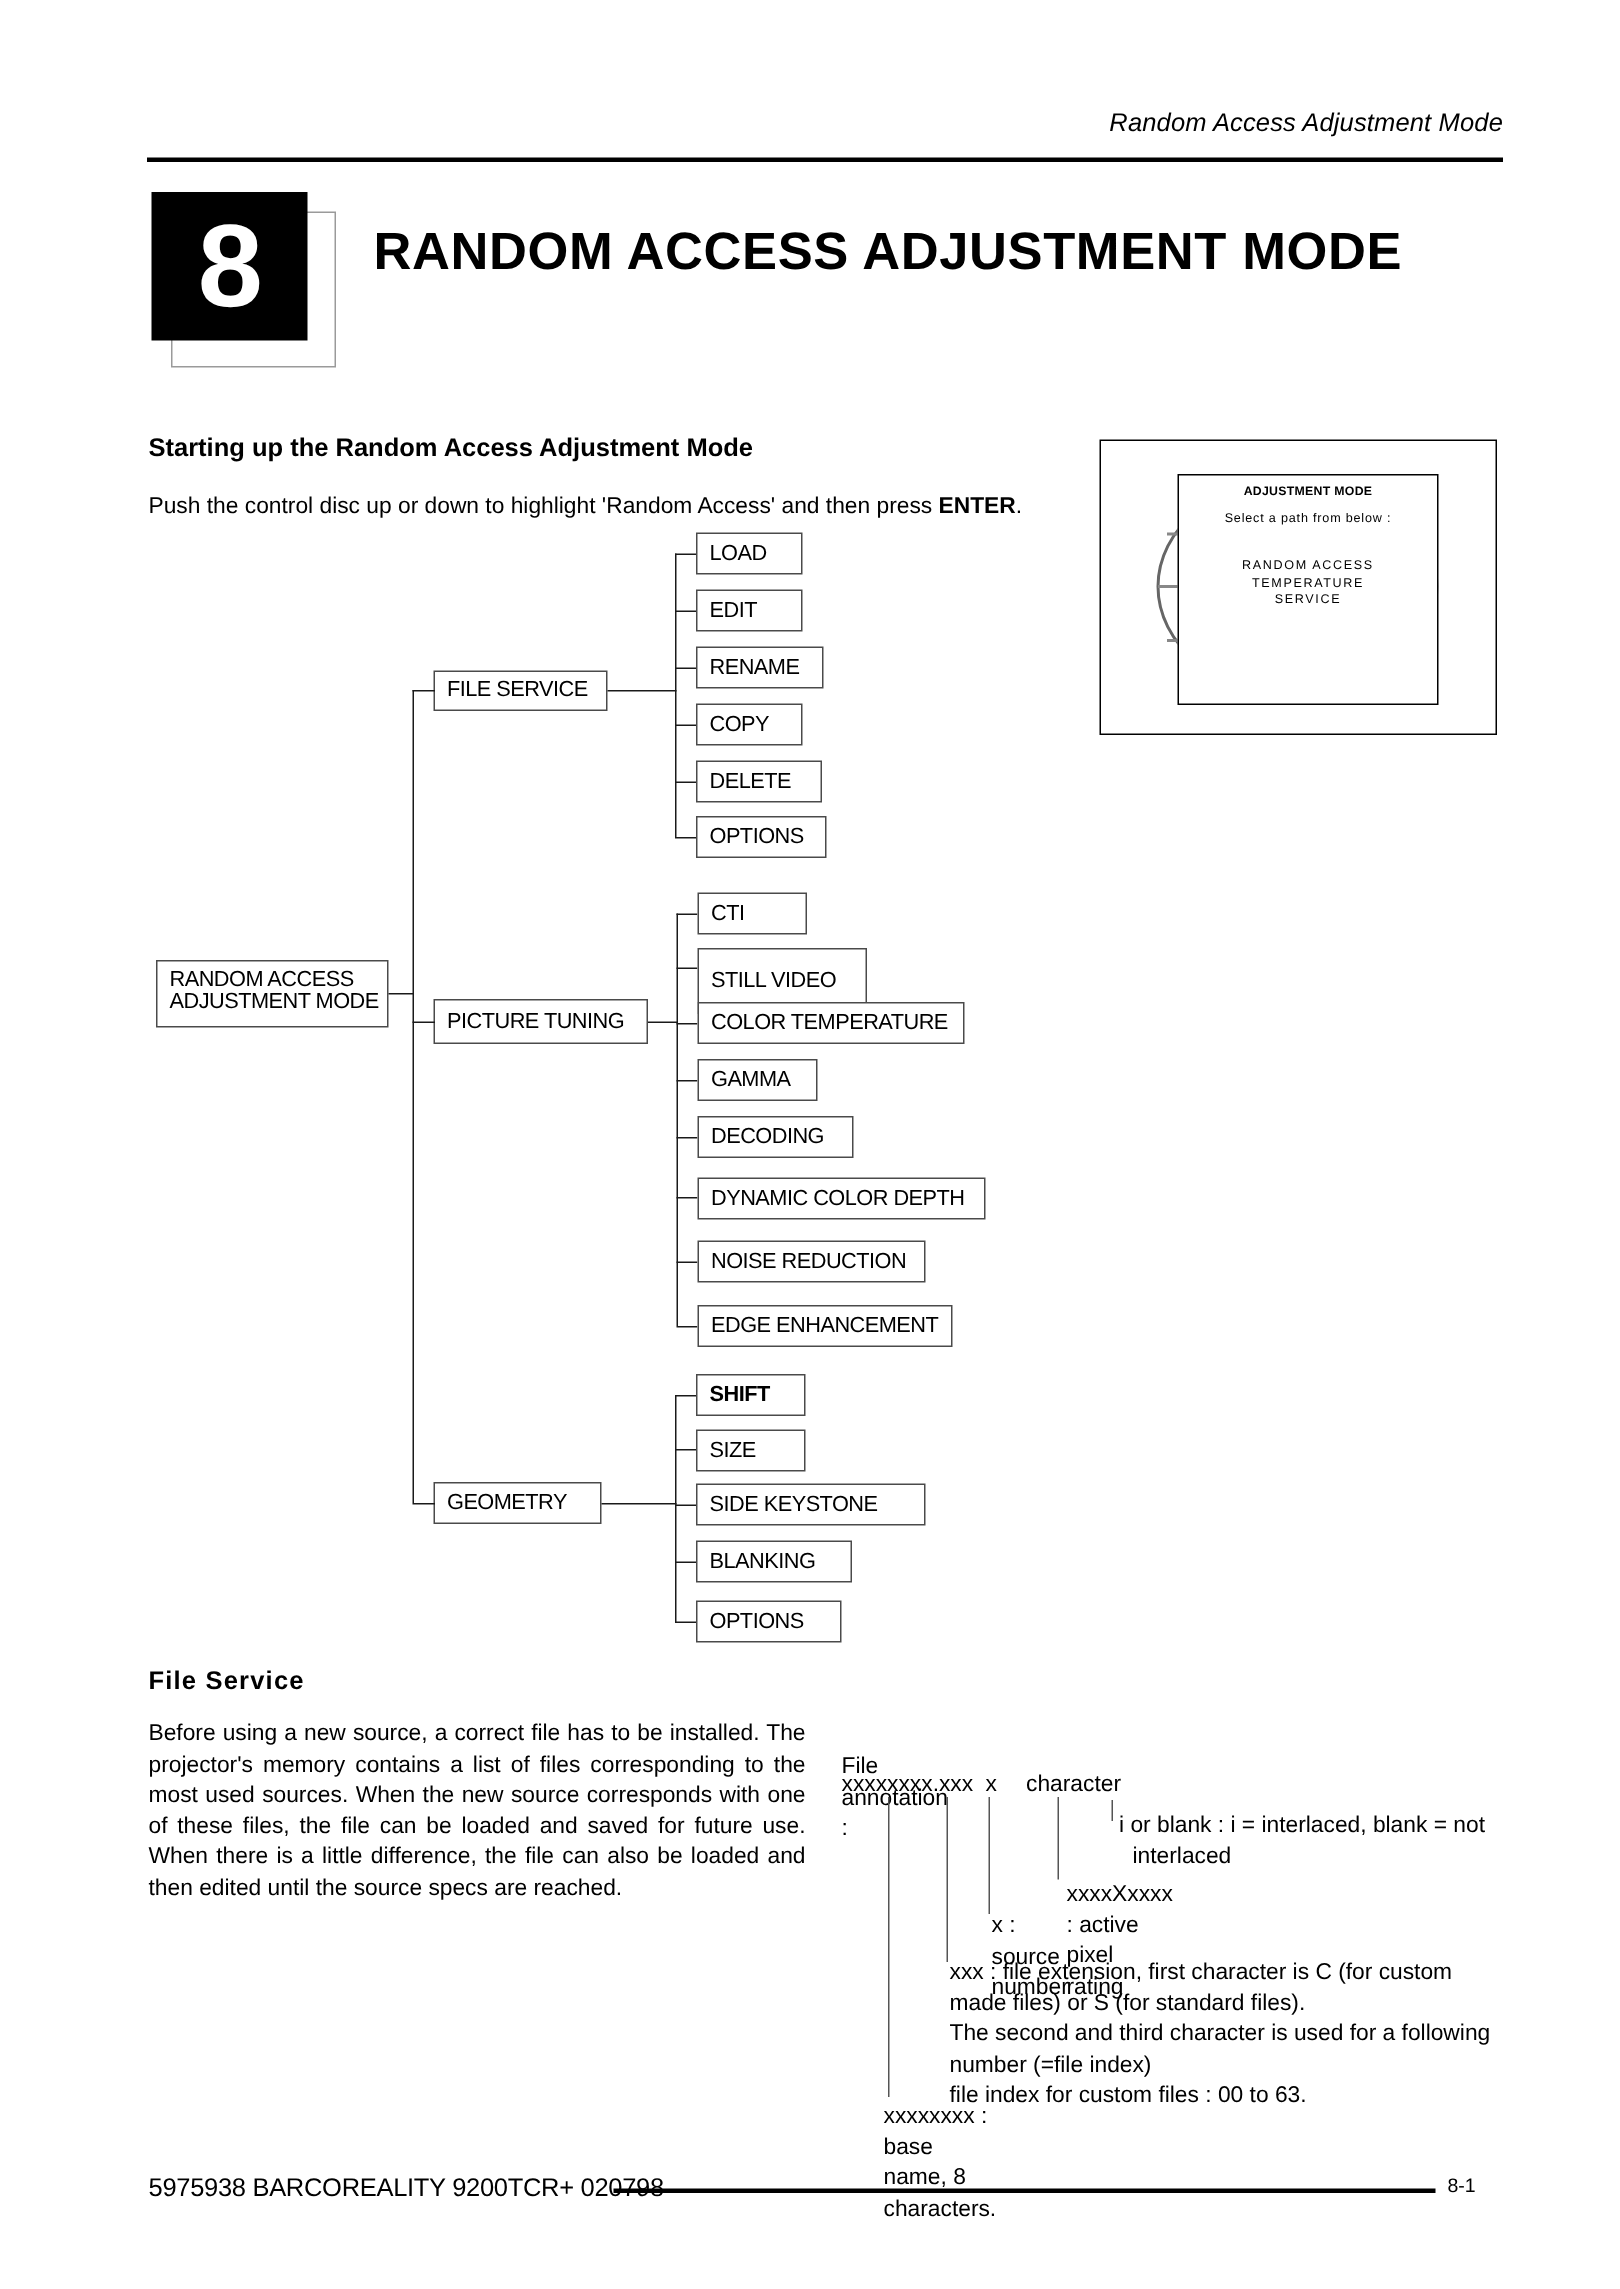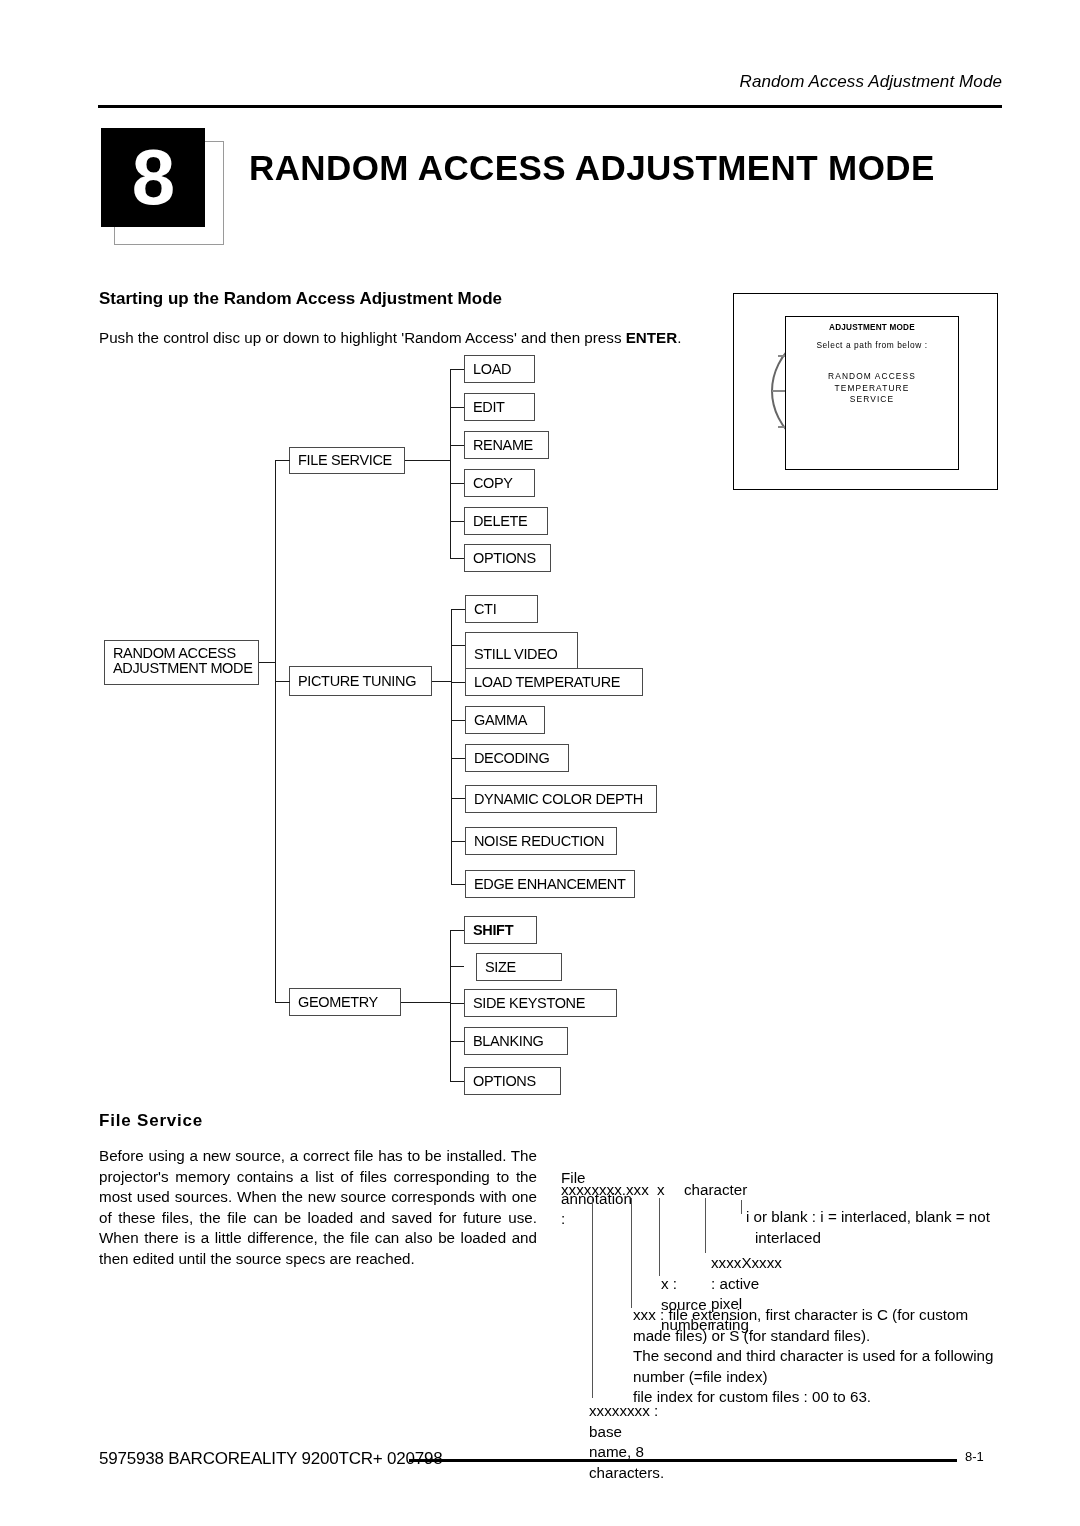--- a/index.html
+++ b/index.html
@@ -265,21 +265,21 @@
     <div class="tline" style="left:432px; top:681px; width:20px; height:1px;"></div>
     <div class="tline" style="left:451px; top:609px; width:1px; height:275px;"></div>
 
     <div class="tline" style="left:451px; top:609px; width:14px; height:1px;"></div>
     <div class="tnode" style="left:465px; top:595px; width:73px; height:28px;">CTI</div>
 
     <div class="tline" style="left:451px; top:645px; width:14px; height:1px;"></div>
     <div class="tnode" style="left:465px; top:632px; width:113px; height:44px;">STILL VIDEO</div>
 
     <div class="tline" style="left:451px; top:682px; width:14px; height:1px;"></div>
-    <div class="tnode" style="left:465px; top:668px; width:178px; height:28px;">LOAD TEMPERATURE</div>
+    <div class="tnode" style="left:465px; top:668px; width:178px; height:28px;">COLOR TEMPERATURE</div>
 
     <div class="tline" style="left:451px; top:720px; width:14px; height:1px;"></div>
     <div class="tnode" style="left:465px; top:706px; width:80px; height:28px;">GAMMA</div>
 
     <div class="tline" style="left:451px; top:758px; width:14px; height:1px;"></div>
     <div class="tnode" style="left:465px; top:744px; width:104px; height:28px;">DECODING</div>
 
     <div class="tline" style="left:451px; top:798px; width:14px; height:1px;"></div>
     <div class="tnode" style="left:465px; top:785px; width:192px; height:28px;">DYNAMIC COLOR DEPTH</div>
 
@@ -291,21 +291,21 @@
 
     <div class="tnode" style="left:289px; top:988px; width:112px; height:28px;">GEOMETRY</div>
     <div class="tline" style="left:275px; top:1002px; width:15px; height:1px;"></div>
     <div class="tline" style="left:401px; top:1002px; width:50px; height:1px;"></div>
     <div class="tline" style="left:450px; top:930px; width:1px; height:152px;"></div>
 
     <div class="tline" style="left:450px; top:930px; width:14px; height:1px;"></div>
     <div class="tnode" style="left:464px; top:916px; width:73px; height:28px;font-weight:bold;">SHIFT</div>
 
     <div class="tline" style="left:450px; top:966px; width:14px; height:1px;"></div>
-    <div class="tnode" style="left:464px; top:953px; width:86px; height:28px;margin-left:12px;">SIZE</div>
+    <div class="tnode" style="left:464px; top:953px; width:73px; height:28px;">SIZE</div>
 
     <div class="tline" style="left:450px; top:1003px; width:14px; height:1px;"></div>
     <div class="tnode" style="left:464px; top:989px; width:153px; height:28px;">SIDE KEYSTONE</div>
 
     <div class="tline" style="left:450px; top:1041px; width:14px; height:1px;"></div>
     <div class="tnode" style="left:464px; top:1027px; width:104px; height:28px;">BLANKING</div>
 
     <div class="tline" style="left:450px; top:1081px; width:14px; height:1px;"></div>
     <div class="tnode" style="left:464px; top:1067px; width:97px; height:28px;">OPTIONS</div>
   </div>

